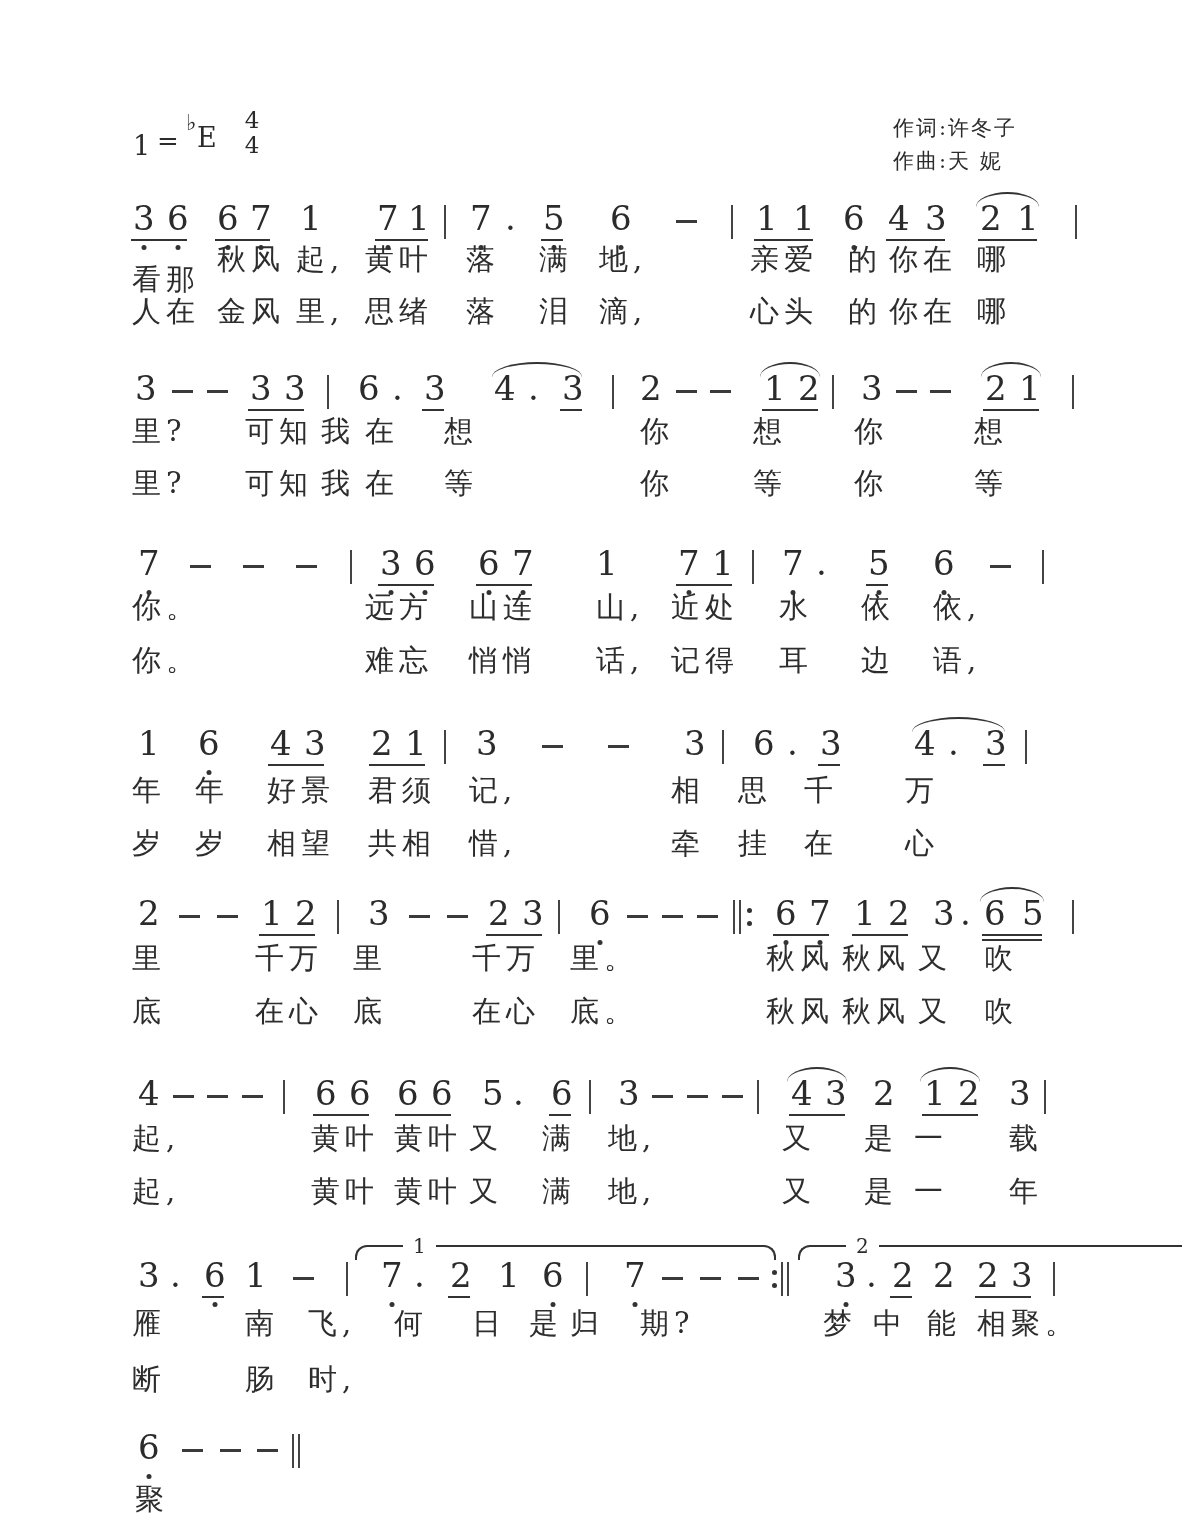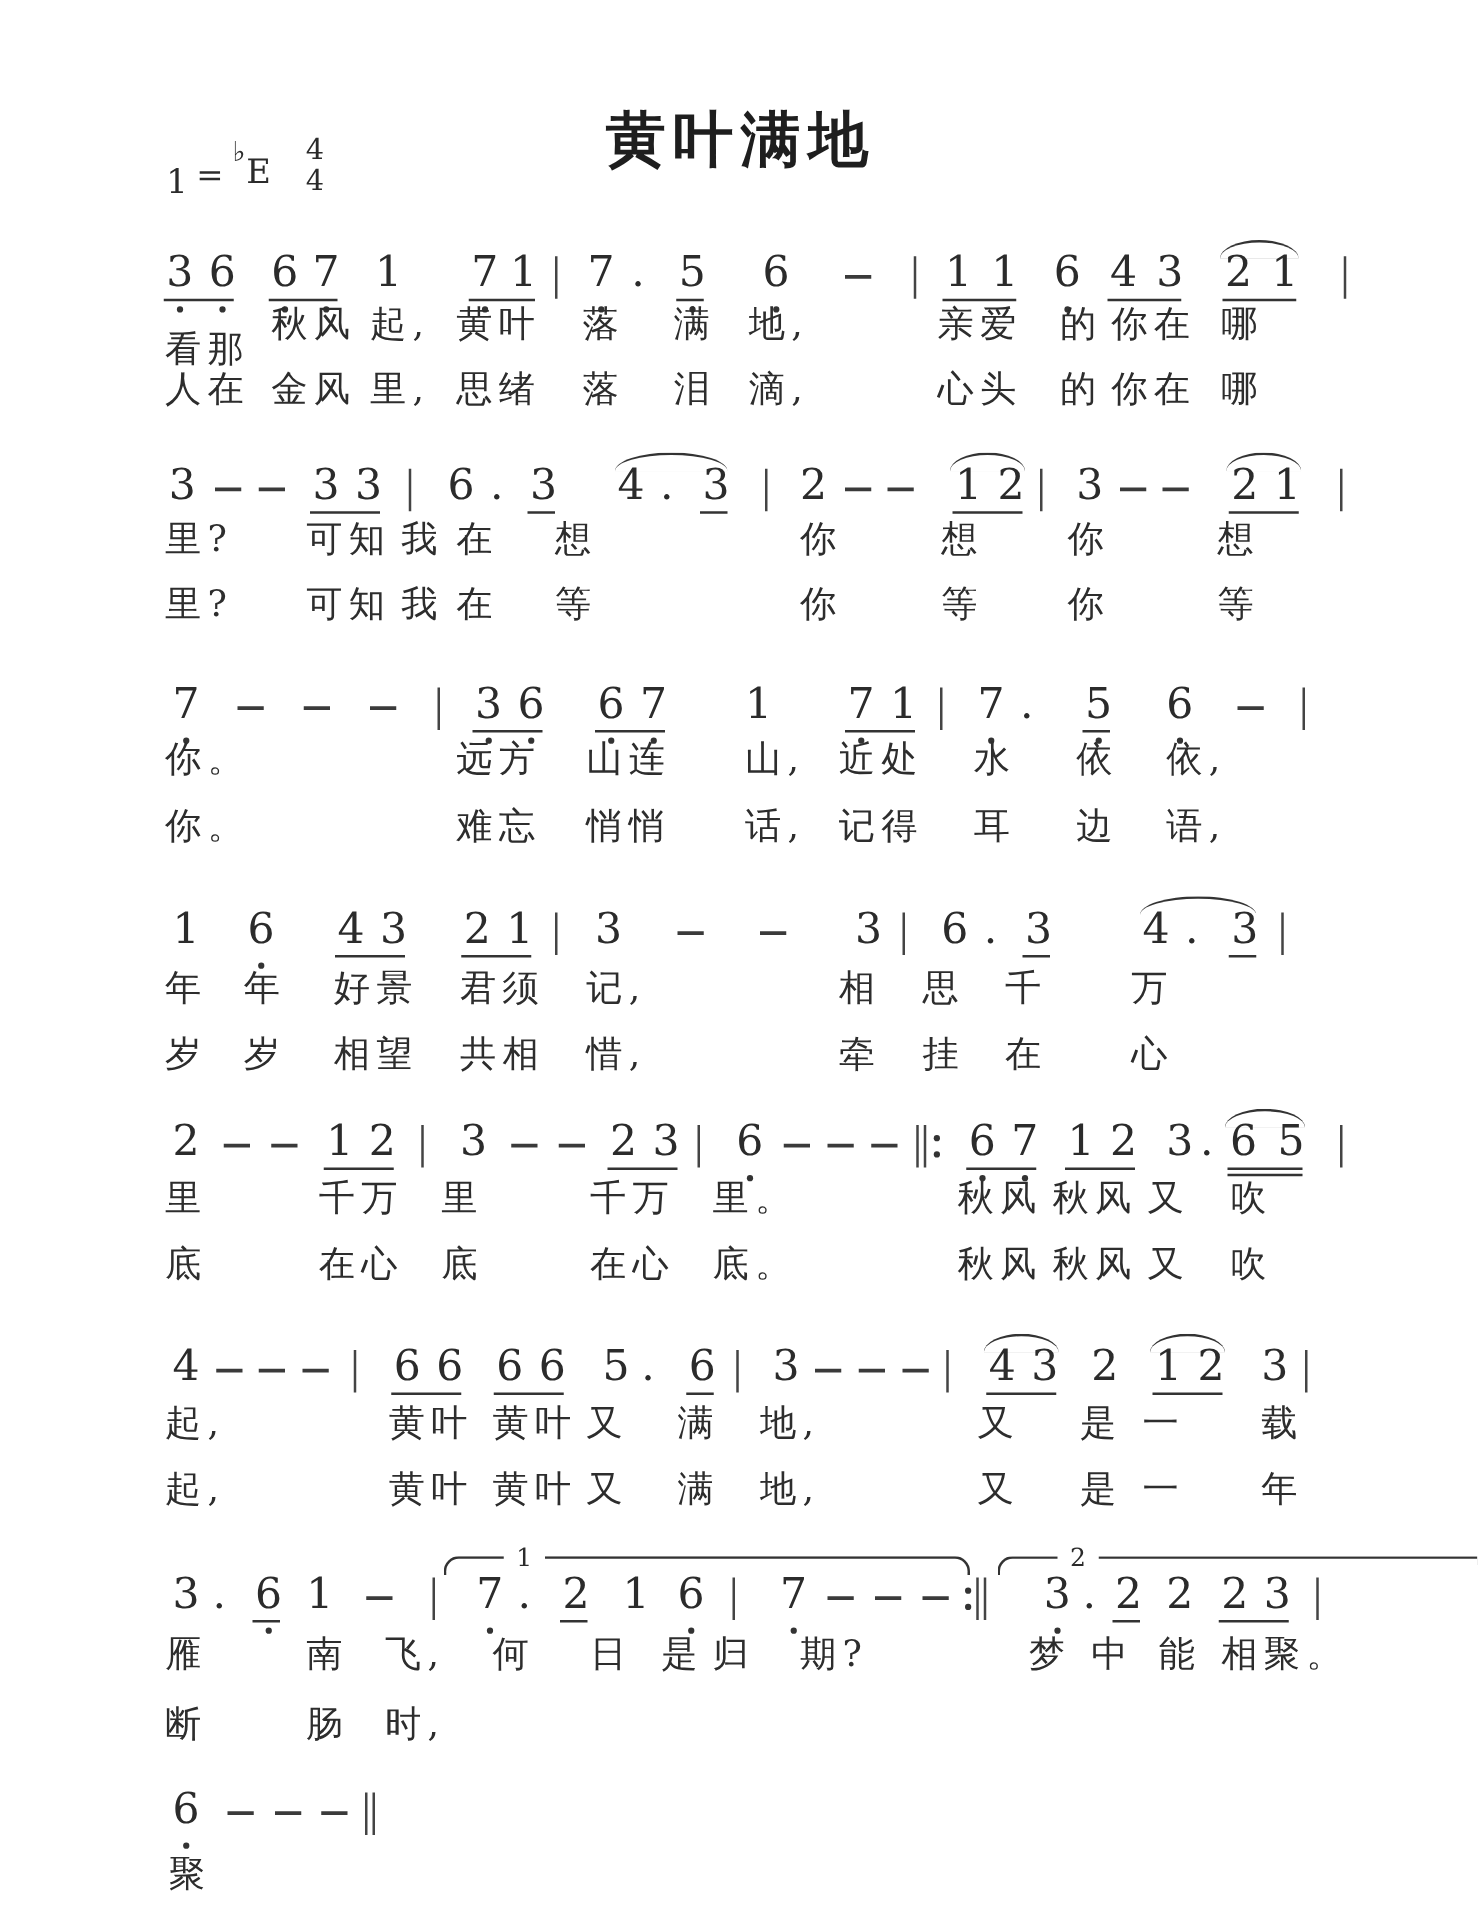--- a/index.html
+++ b/index.html
@@ -31,21 +31,24 @@
   .volta.rhook{border-right:2px solid #333;border-top-right-radius:12px;}
   .vlabel{position:absolute;left:46px;top:-13px;background:#fff;padding:0 10px;
           font-size:20px;line-height:24px;color:#2b2b2b;}
   .lyr{position:absolute;font-size:29px;line-height:30px;letter-spacing:5px;white-space:nowrap;
        font-family:"DejaVu Serif","Liberation Serif",serif;color:#2d2d2d;}
 </style>
 </head>
 <body>
 
 <div class="page" id="score">
-  <div class="title">黄叶满地</div>
+  <div class="credits">
+    <div>作词:许冬子</div>
+    <div>作曲:天 妮</div>
+  </div>
   <div class="keysig">
     <span class="ks-one">1</span>
     <span class="ks-eq">=</span>
     <span class="ks-flat">♭</span>
     <span class="ks-note">E</span>
     <span class="ks-frac">
       <span>4</span>
       <span class="bar"></span>
       <span>4</span>
     </span>

